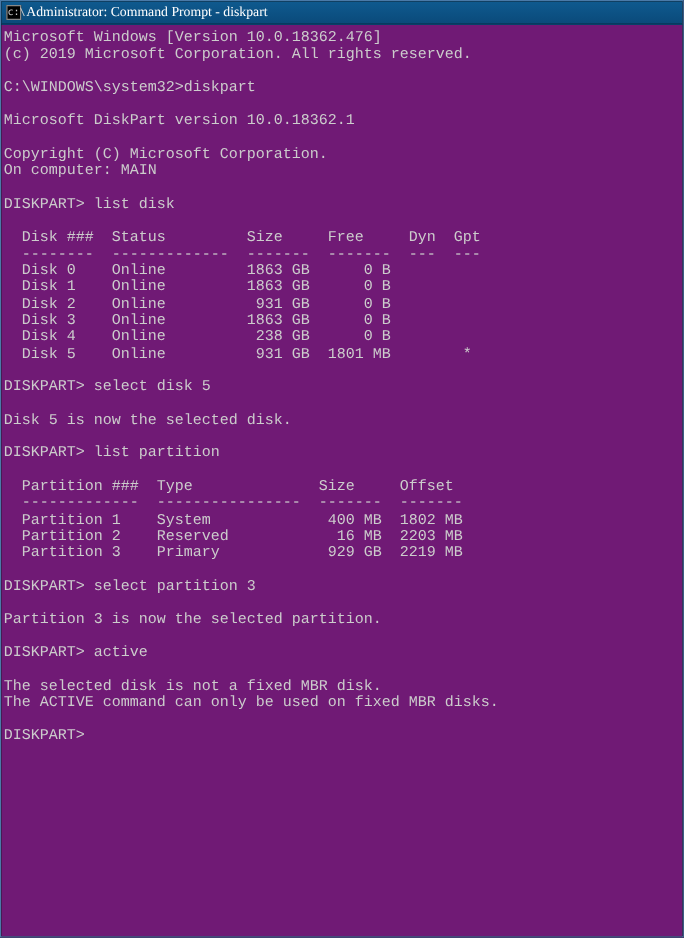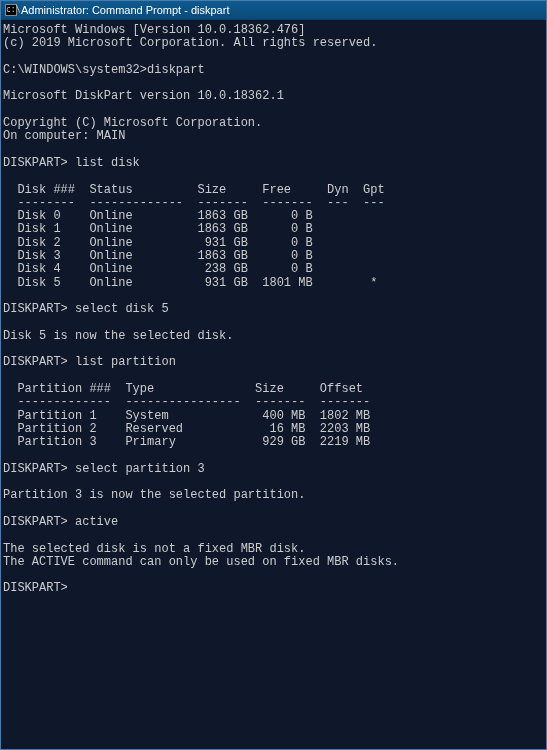--- a/index.html
+++ b/index.html
@@ -27,25 +27,25 @@
     border: 1px solid #888;
     color: #ccc;
     font-size: 8px;
     line-height: 10px;
     text-align: center;
     font-family: monospace;
   }
   .titlebar-text {
     color: #fff;
     font-size: 11px;
-    font-family: Liberation Sans, sans-serif;
+    font-family: Liberation Serif, serif;
     white-space: nowrap;
   }
   .terminal {
-    background: #0f172a;
+    background: #701a75;
     color: #cccccc;
     font-size: 12px;
     line-height: 13.3px;
     padding: 4px 2px;
     white-space: pre;
     font-family: Consolas, "Courier New", monospace;
     height: calc(750px - 19px);
     overflow: hidden;
   }
 </style>

